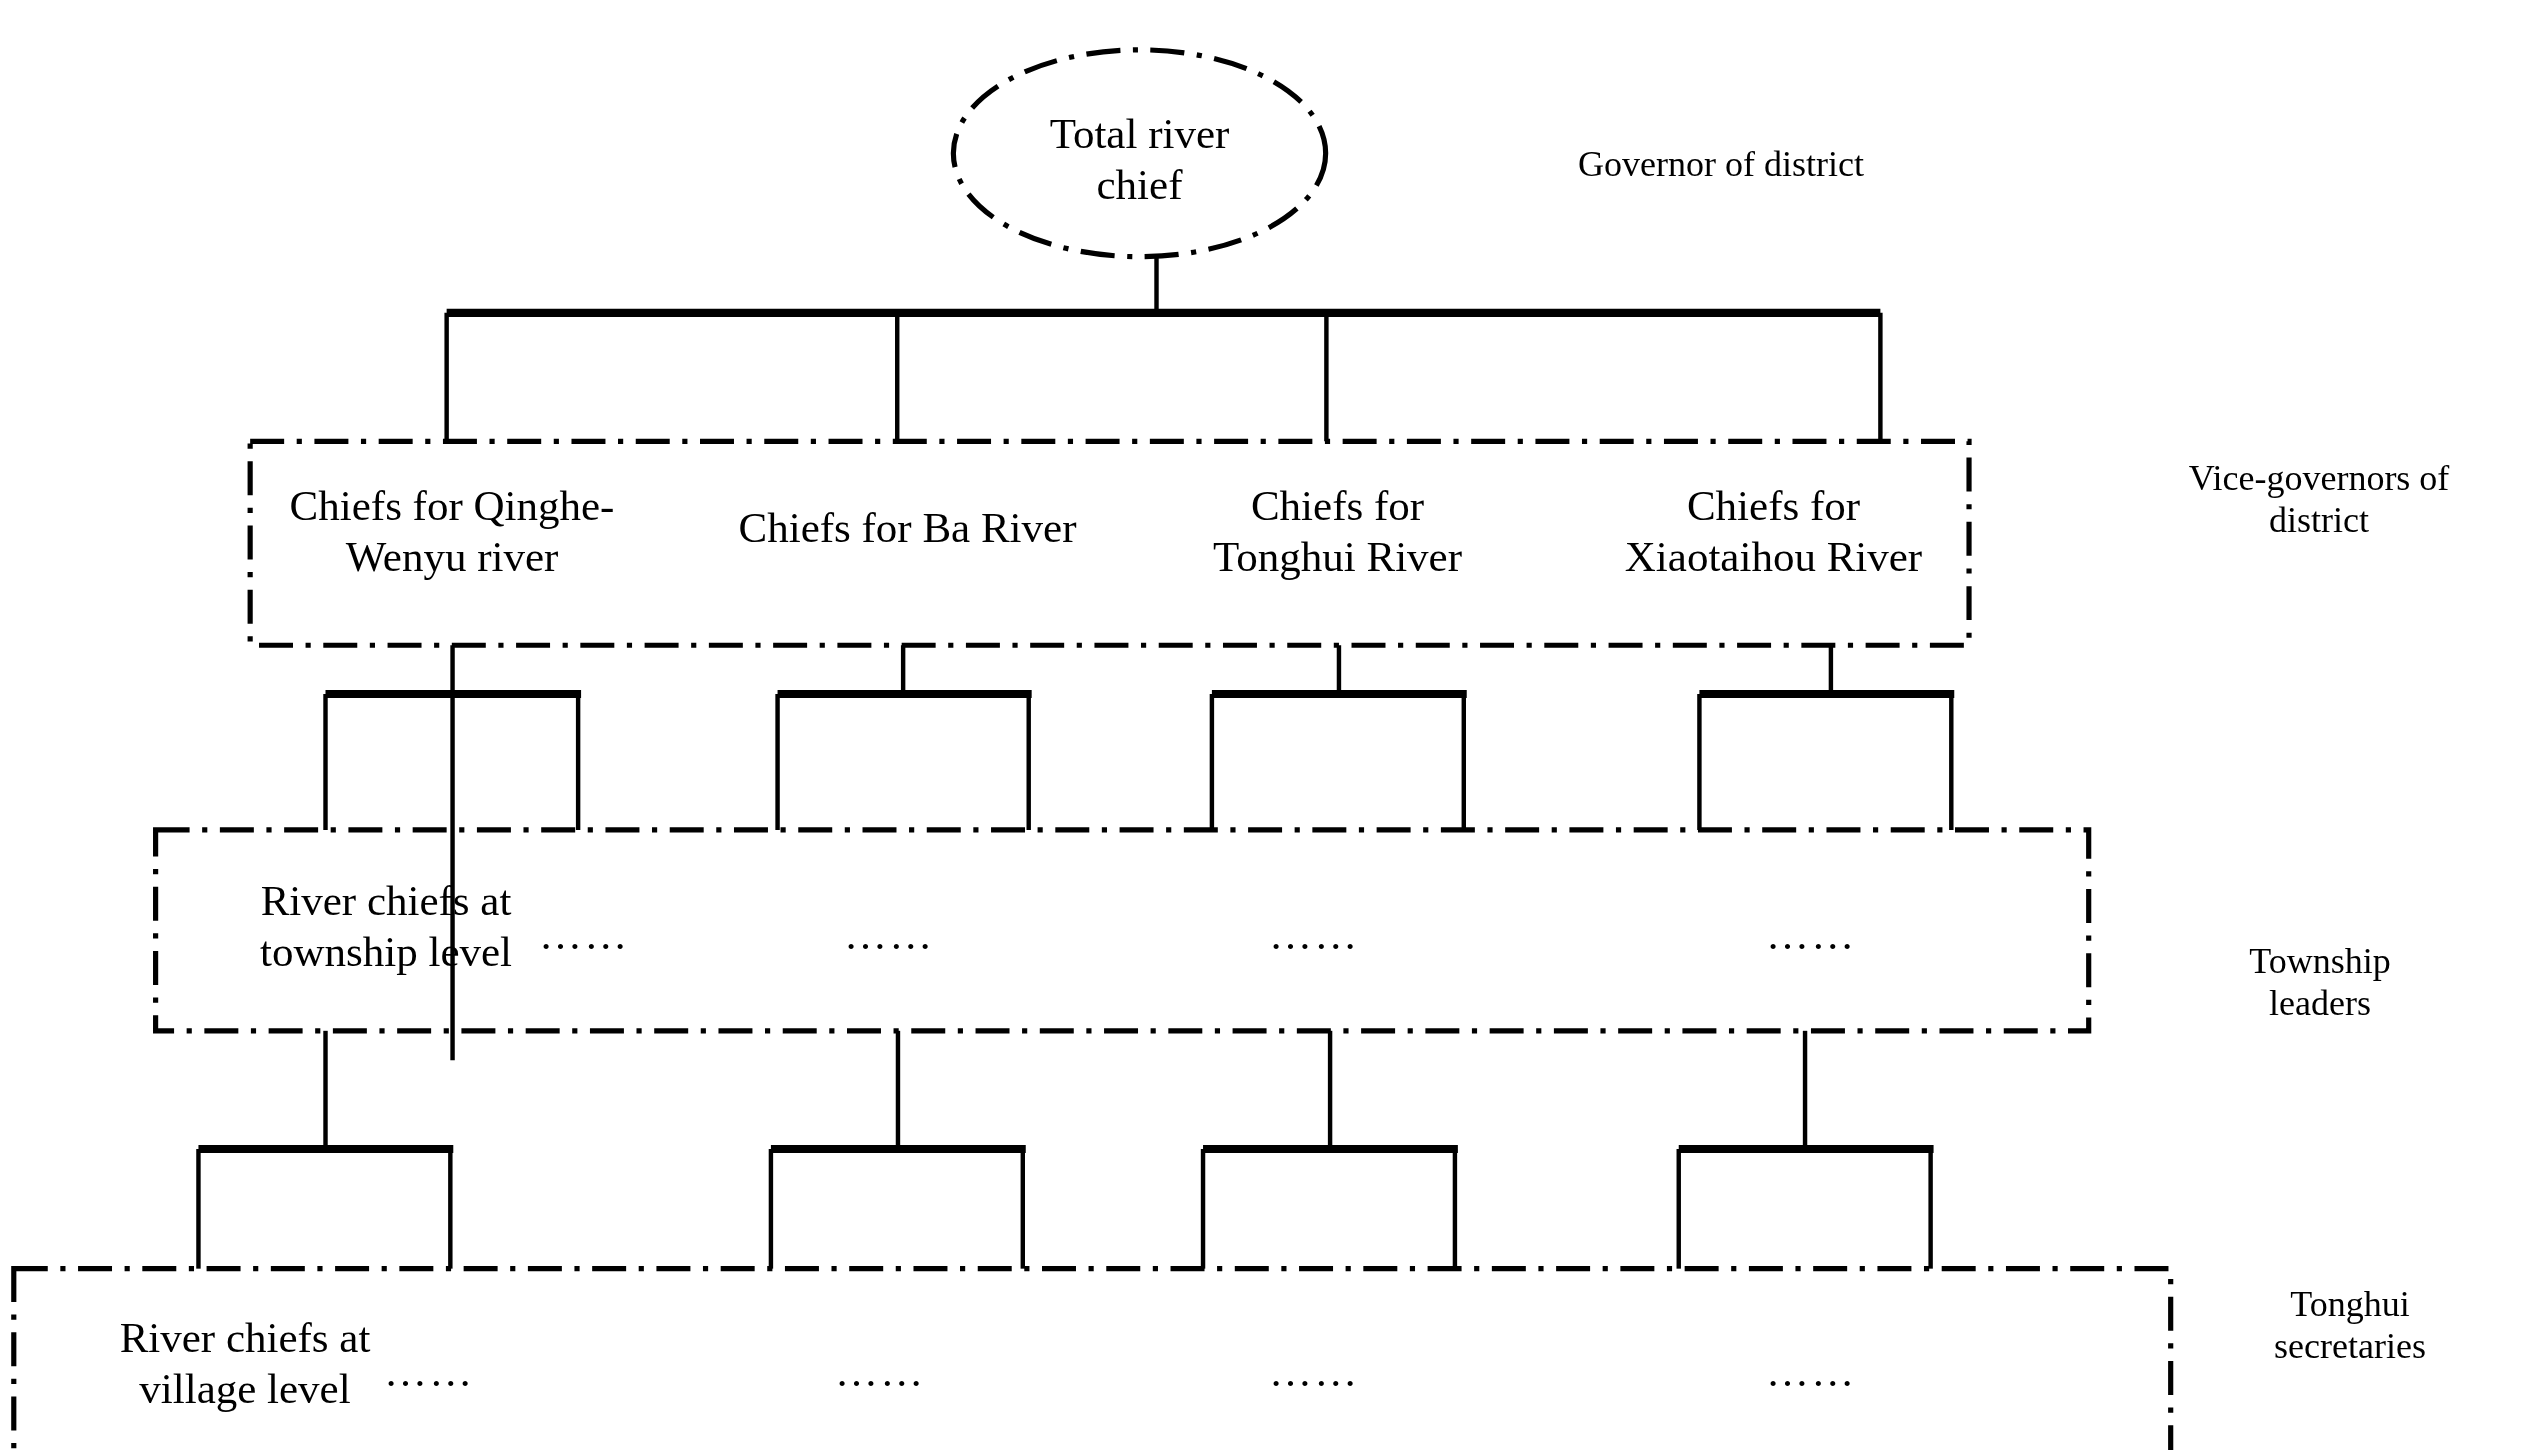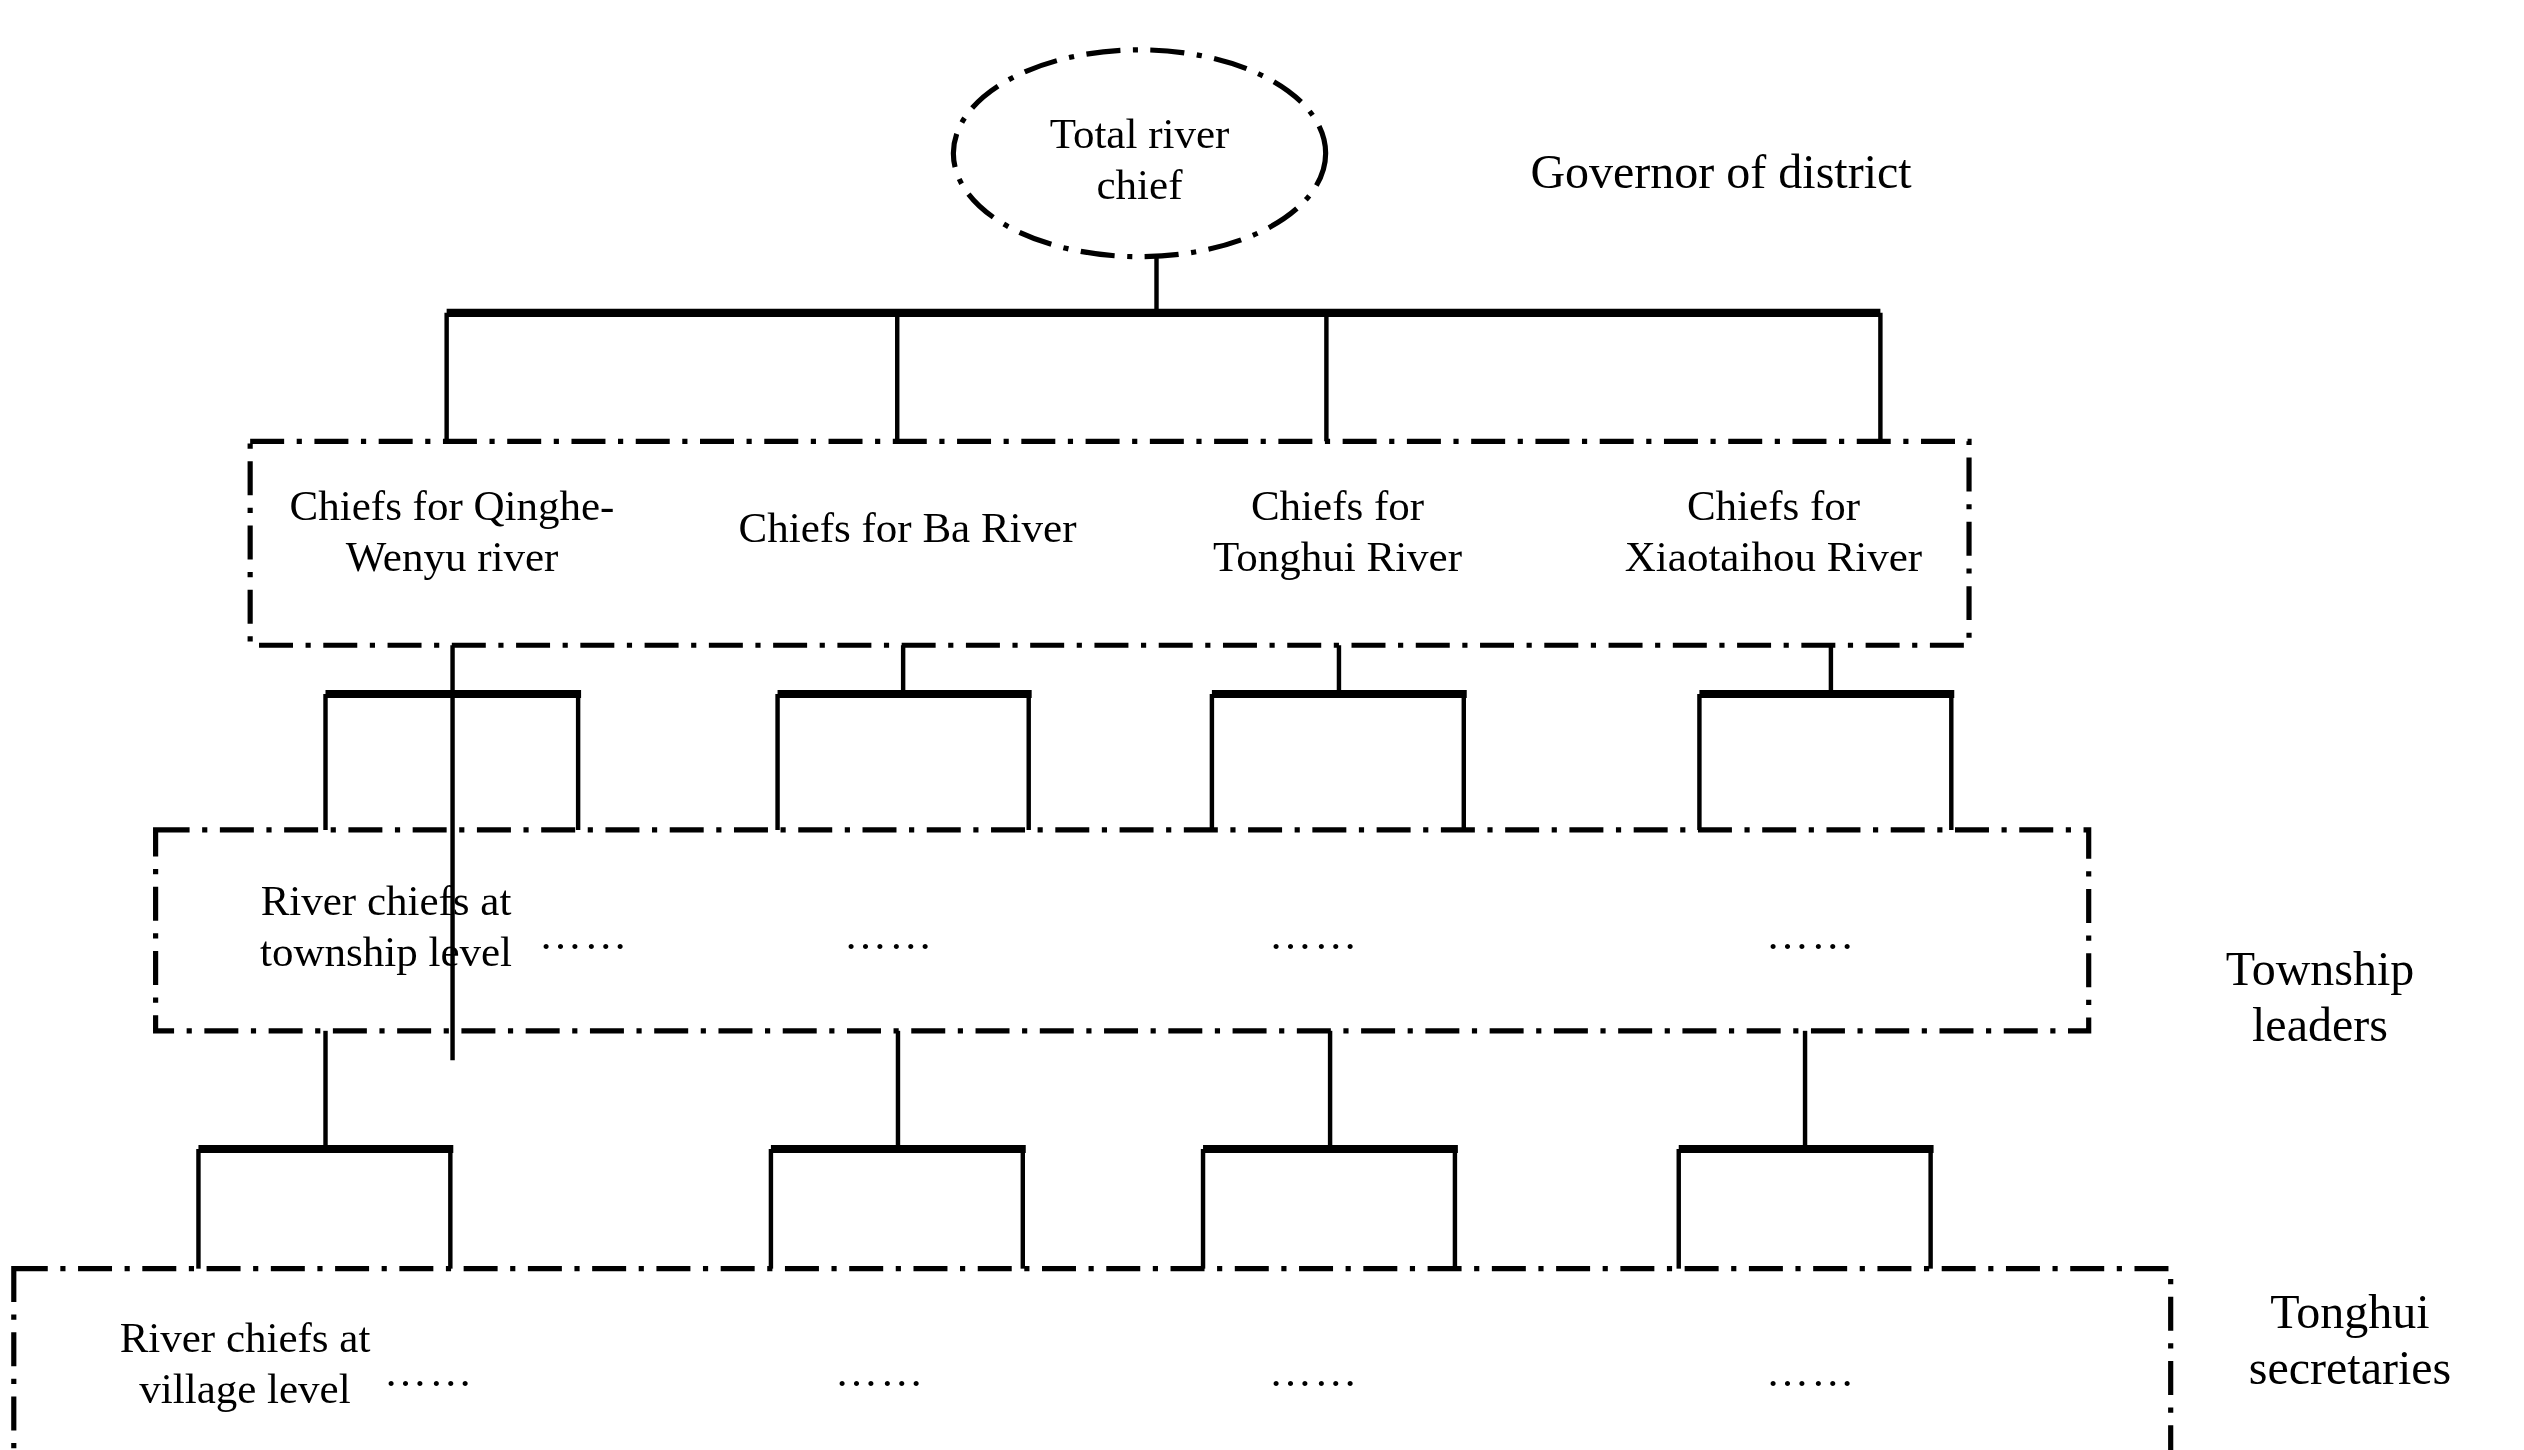--- a/index.html
+++ b/index.html
@@ -52,21 +52,21 @@
     font-size: 43px;
     white-space: pre-line;
   }
   .lbl-left {
     text-align: center;
   }
   .side-lbl {
     position: absolute;
     text-align: center;
     line-height: 1.16;
-    font-size: 48px;
+    font-size: 36px;
     white-space: pre-line;
   }
   .dots {
     position: absolute;
     font-size: 43px;
     letter-spacing: 2.2px;
     line-height: 1;
   }
 </style>
 </head>
@@ -154,20 +154,22 @@
 
   <div class="lbl lbl-left" style="left:38px; top:1272px; width:414px;">River chiefs at
  village level</div>
   <div class="dots" style="left:384px; top:1309px;">……</div>
   <div class="dots" style="left:835px; top:1309px;">……</div>
   <div class="dots" style="left:1269px; top:1309px;">……</div>
   <div class="dots" style="left:1766px; top:1309px;">……</div>
 
   <div class="side-lbl" style="left:1470px; top:103px; width:502px;">Governor of district</div>
 
+  <div class="side-lbl" style="left:2113px; top:417px; width:412px;">Vice-governors of
+district</div>
 
   <div class="side-lbl" style="left:2128px; top:900px; width:384px;">Township
 leaders</div>
 
   <div class="side-lbl" style="left:2180px; top:1243px; width:340px;">Tonghui
 secretaries</div>
 
 </div>
 
 

